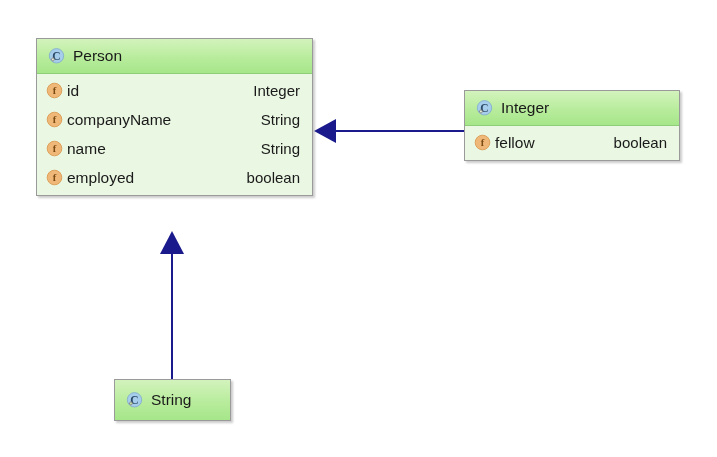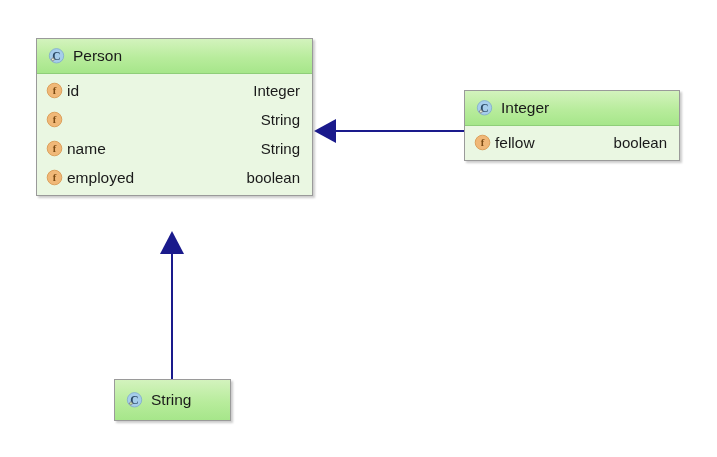--- a/index.html
+++ b/index.html
@@ -130,20 +130,21 @@
         <span class="attr-type">Integer</span>
       </div>
 
       <div class="uml-attr">
         <span class="icon">
           <svg width="17" height="17" viewBox="0 0 17 17" xmlns="http://www.w3.org/2000/svg">
             <circle cx="8.5" cy="8.5" r="7.3" fill="#f0b878" stroke="#d99a52" stroke-width="0.9"></circle>
             <text x="8.5" y="12.4" font-family="Liberation Serif, serif" font-size="10.5" font-weight="bold" fill="#7a4a13" text-anchor="middle">f</text>
           </svg>
         </span>
+        <span class="attr-name">companyName</span>
         <span class="attr-type">String</span>
       </div>
 
       <div class="uml-attr">
         <span class="icon">
           <svg width="17" height="17" viewBox="0 0 17 17" xmlns="http://www.w3.org/2000/svg">
             <circle cx="8.5" cy="8.5" r="7.3" fill="#f0b878" stroke="#d99a52" stroke-width="0.9"></circle>
             <text x="8.5" y="12.4" font-family="Liberation Serif, serif" font-size="10.5" font-weight="bold" fill="#7a4a13" text-anchor="middle">f</text>
           </svg>
         </span>

